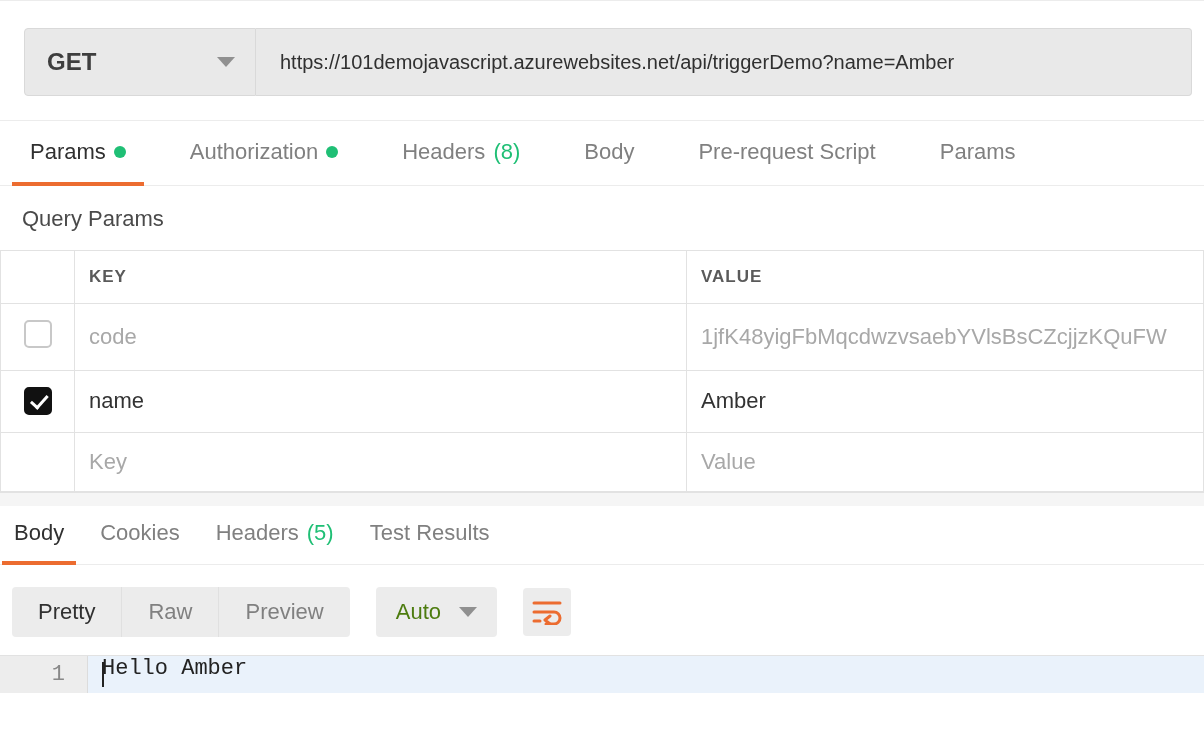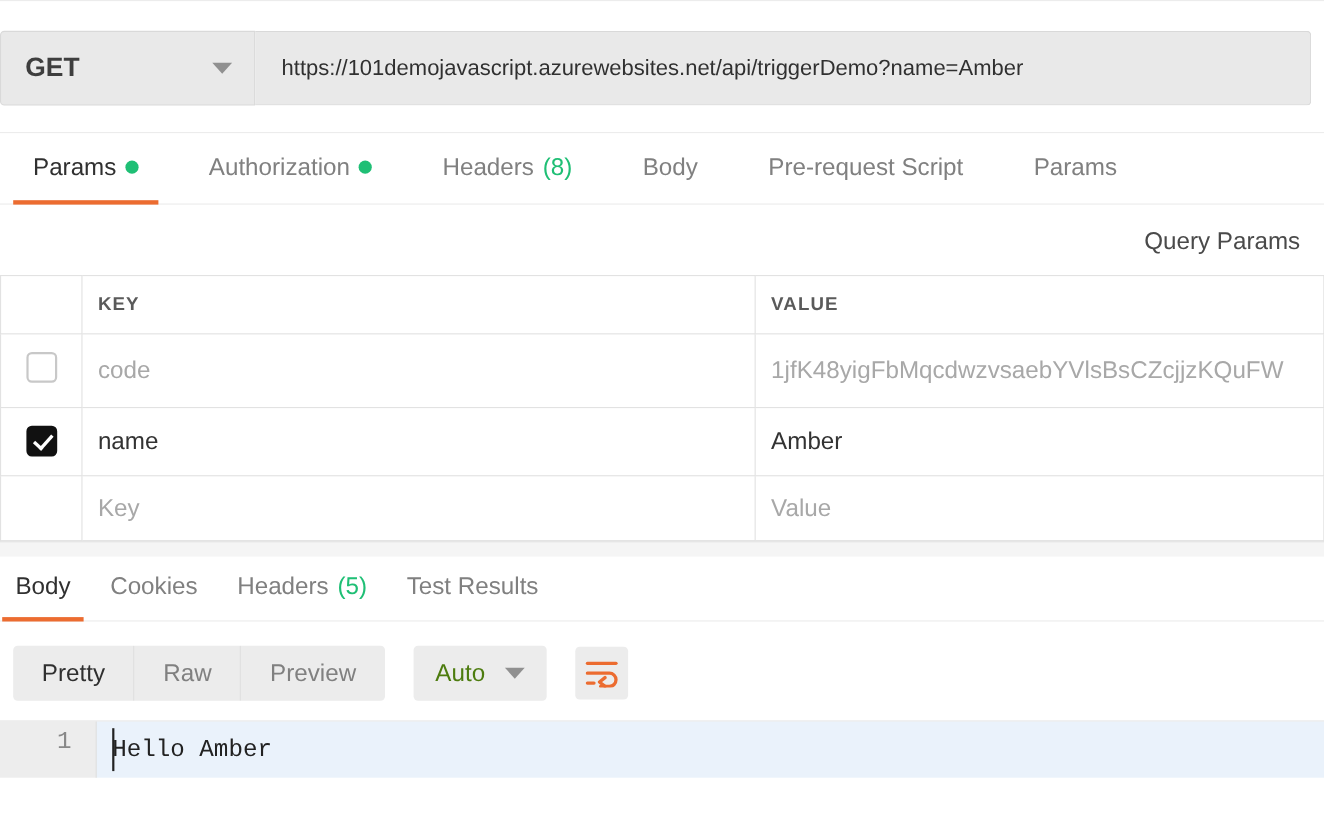--- a/index.html
+++ b/index.html
@@ -12,21 +12,21 @@
   }
 
   
   .top-spacer {
     height: 8px;
     background: #fff;
     border-top: 1px solid #ececec;
   }
   .url-bar {
     display: flex;
-    margin: 20px 12px 24px 0;
+    margin: 20px 12px 24px 24px;
   }
   .method-select {
     flex: 0 0 232px;
     height: 68px;
     background: #e9e9e9;
     border: 1px solid #d9d9d9;
     border-radius: 4px 0 0 4px;
     display: flex;
     align-items: center;
     justify-content: space-between;
@@ -90,21 +90,20 @@
     background: #1fbf75;
     display: inline-block;
   }
   .count { color: #1fbf75; }
 
   
   .section-title {
     padding: 20px 22px 18px 22px;
     font-size: 22px;
     color: #4a4a4a;
-    text-align: right;
   }
 
   .params-table {
     width: 100%;
     border-collapse: collapse;
     font-size: 22px;
   }
   .params-table .hdr td {
     background: #fff;
     border: 1px solid #e2e2e2;
@@ -236,21 +235,21 @@
     width: 88px;
     background: #ededed;
     color: #888;
     text-align: right;
     padding: 6px 22px 6px 6px;
     border-right: 1px solid #dcdcdc;
   }
   .code-line {
     flex: 1;
     background: #eaf2fb;
-    padding: 13px 14px;
+    padding: 0 14px;
     color: #222;
     position: relative;
   }
   .cursor {
     position: absolute;
     left: 14px; top: 6px; bottom: 6px;
     width: 2px;
     background: #222;
   }
   .bottom-pad { height: 14px; }

